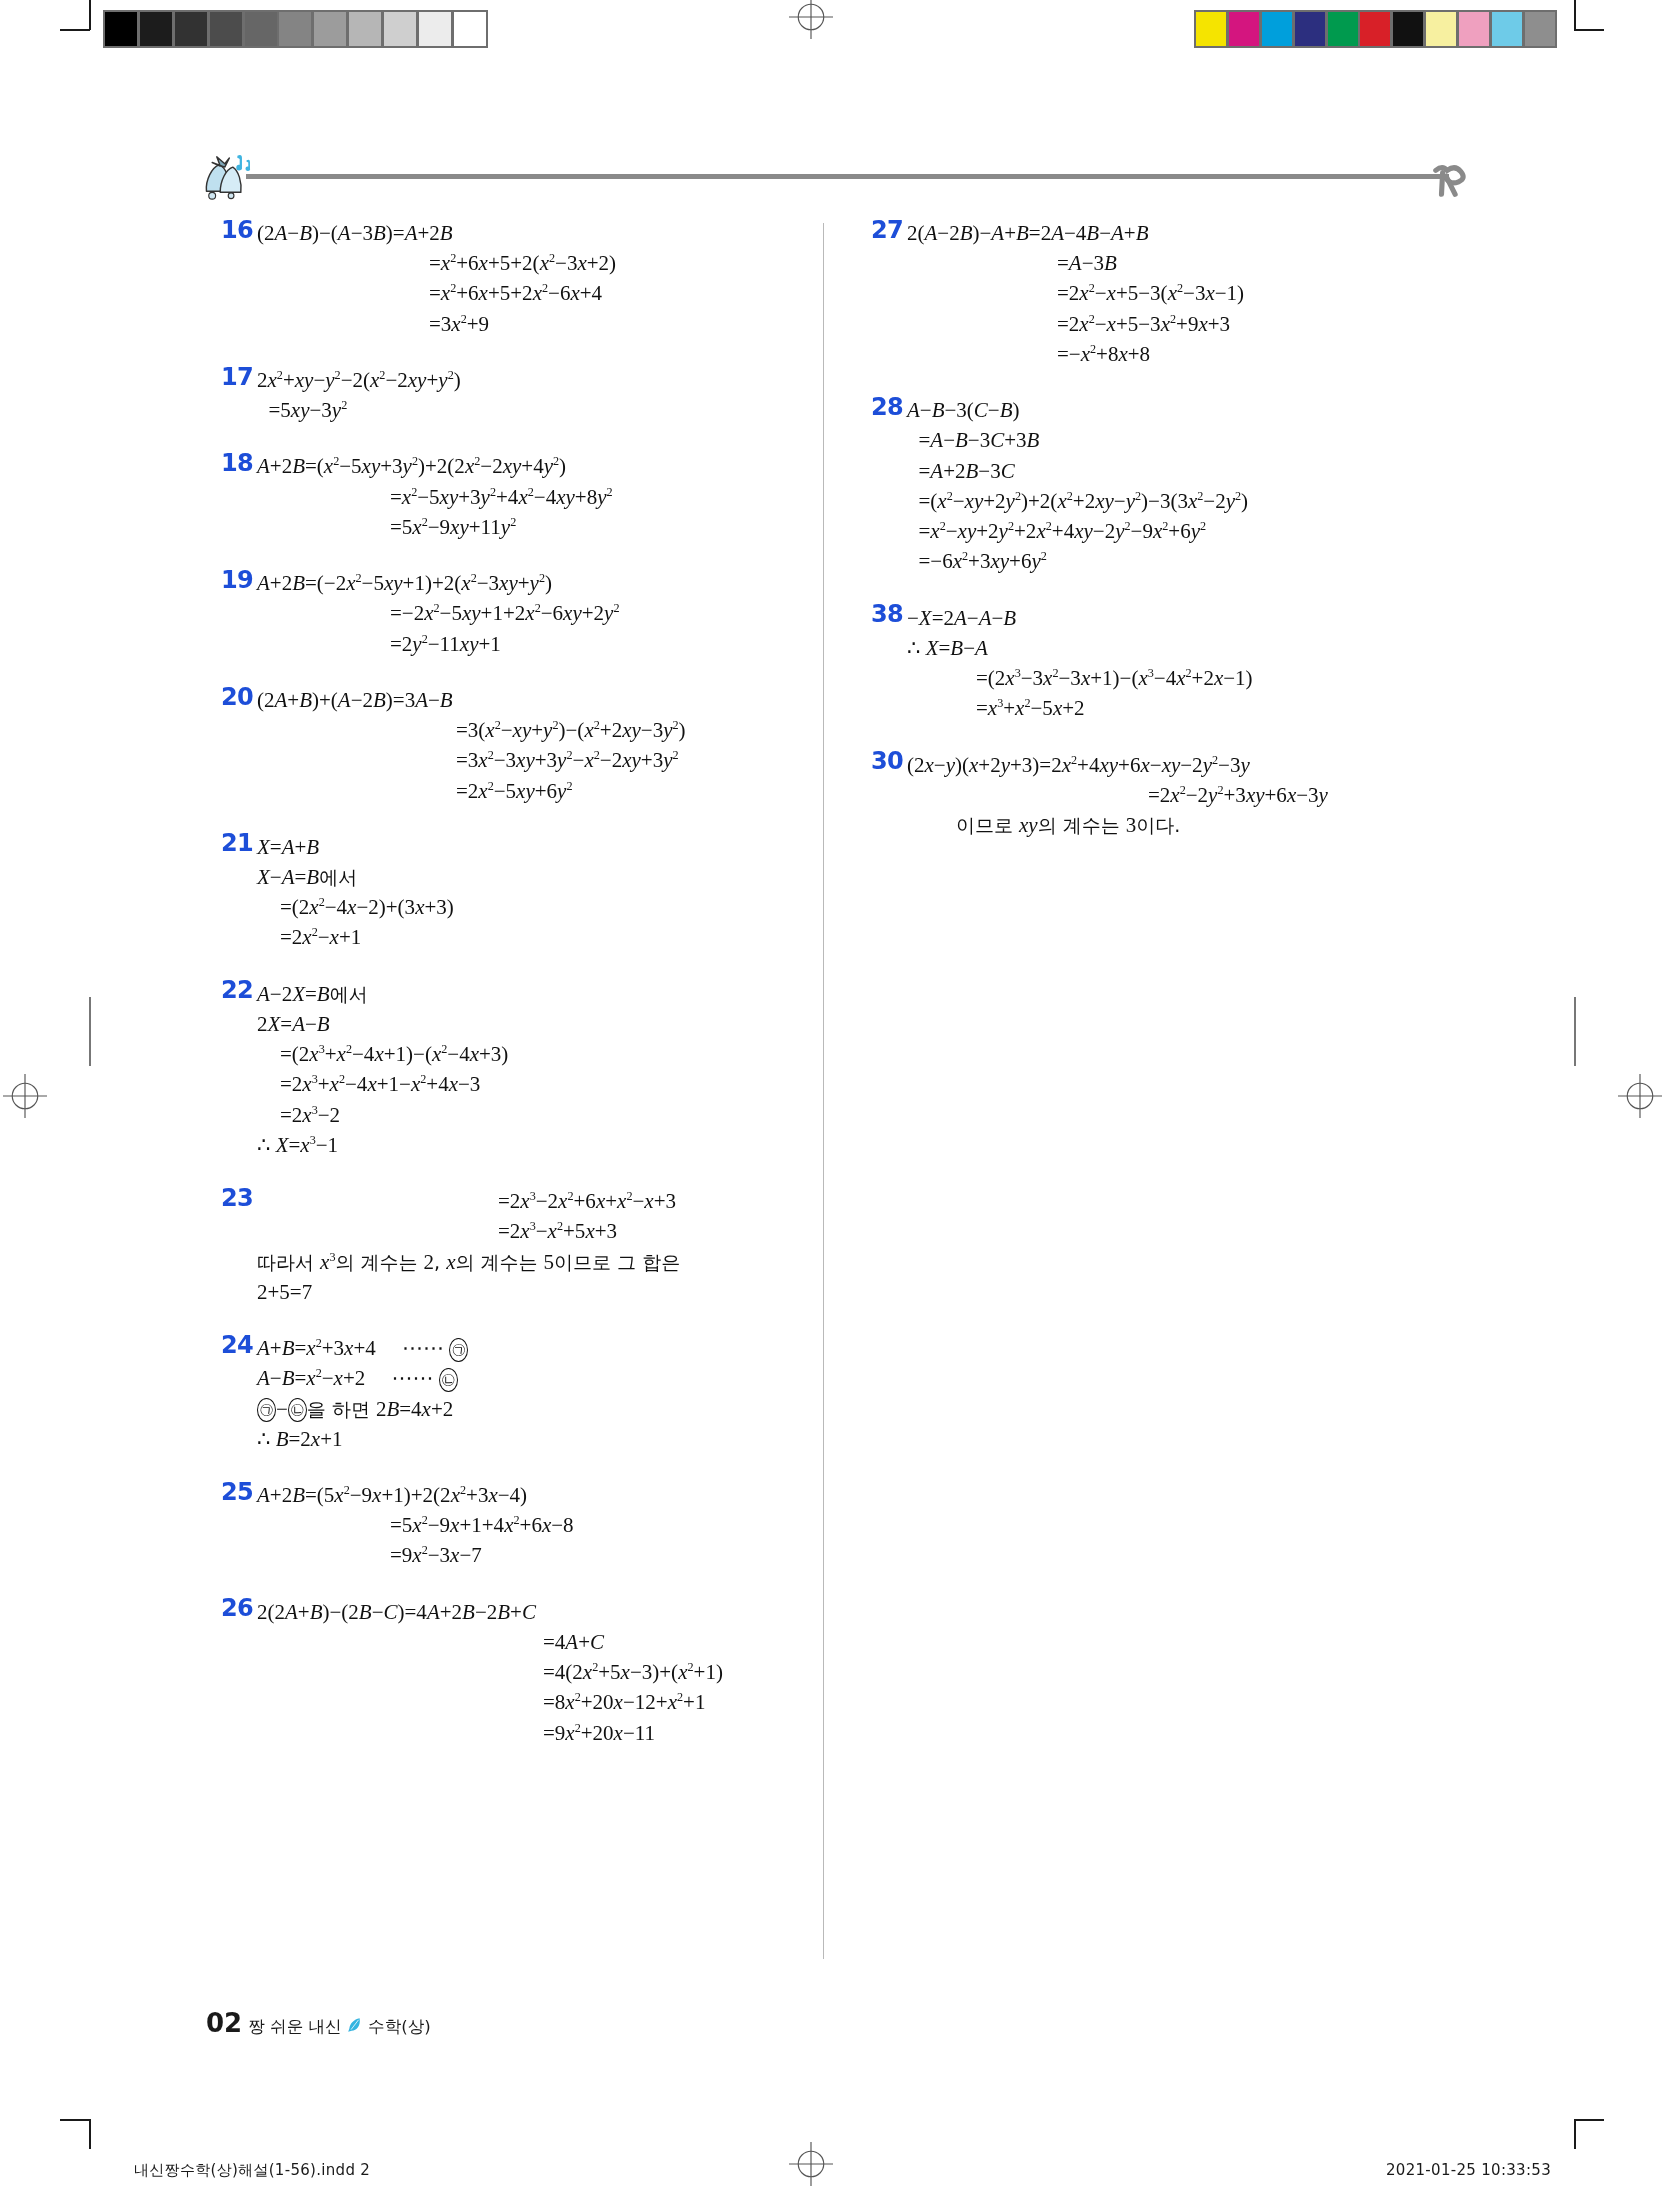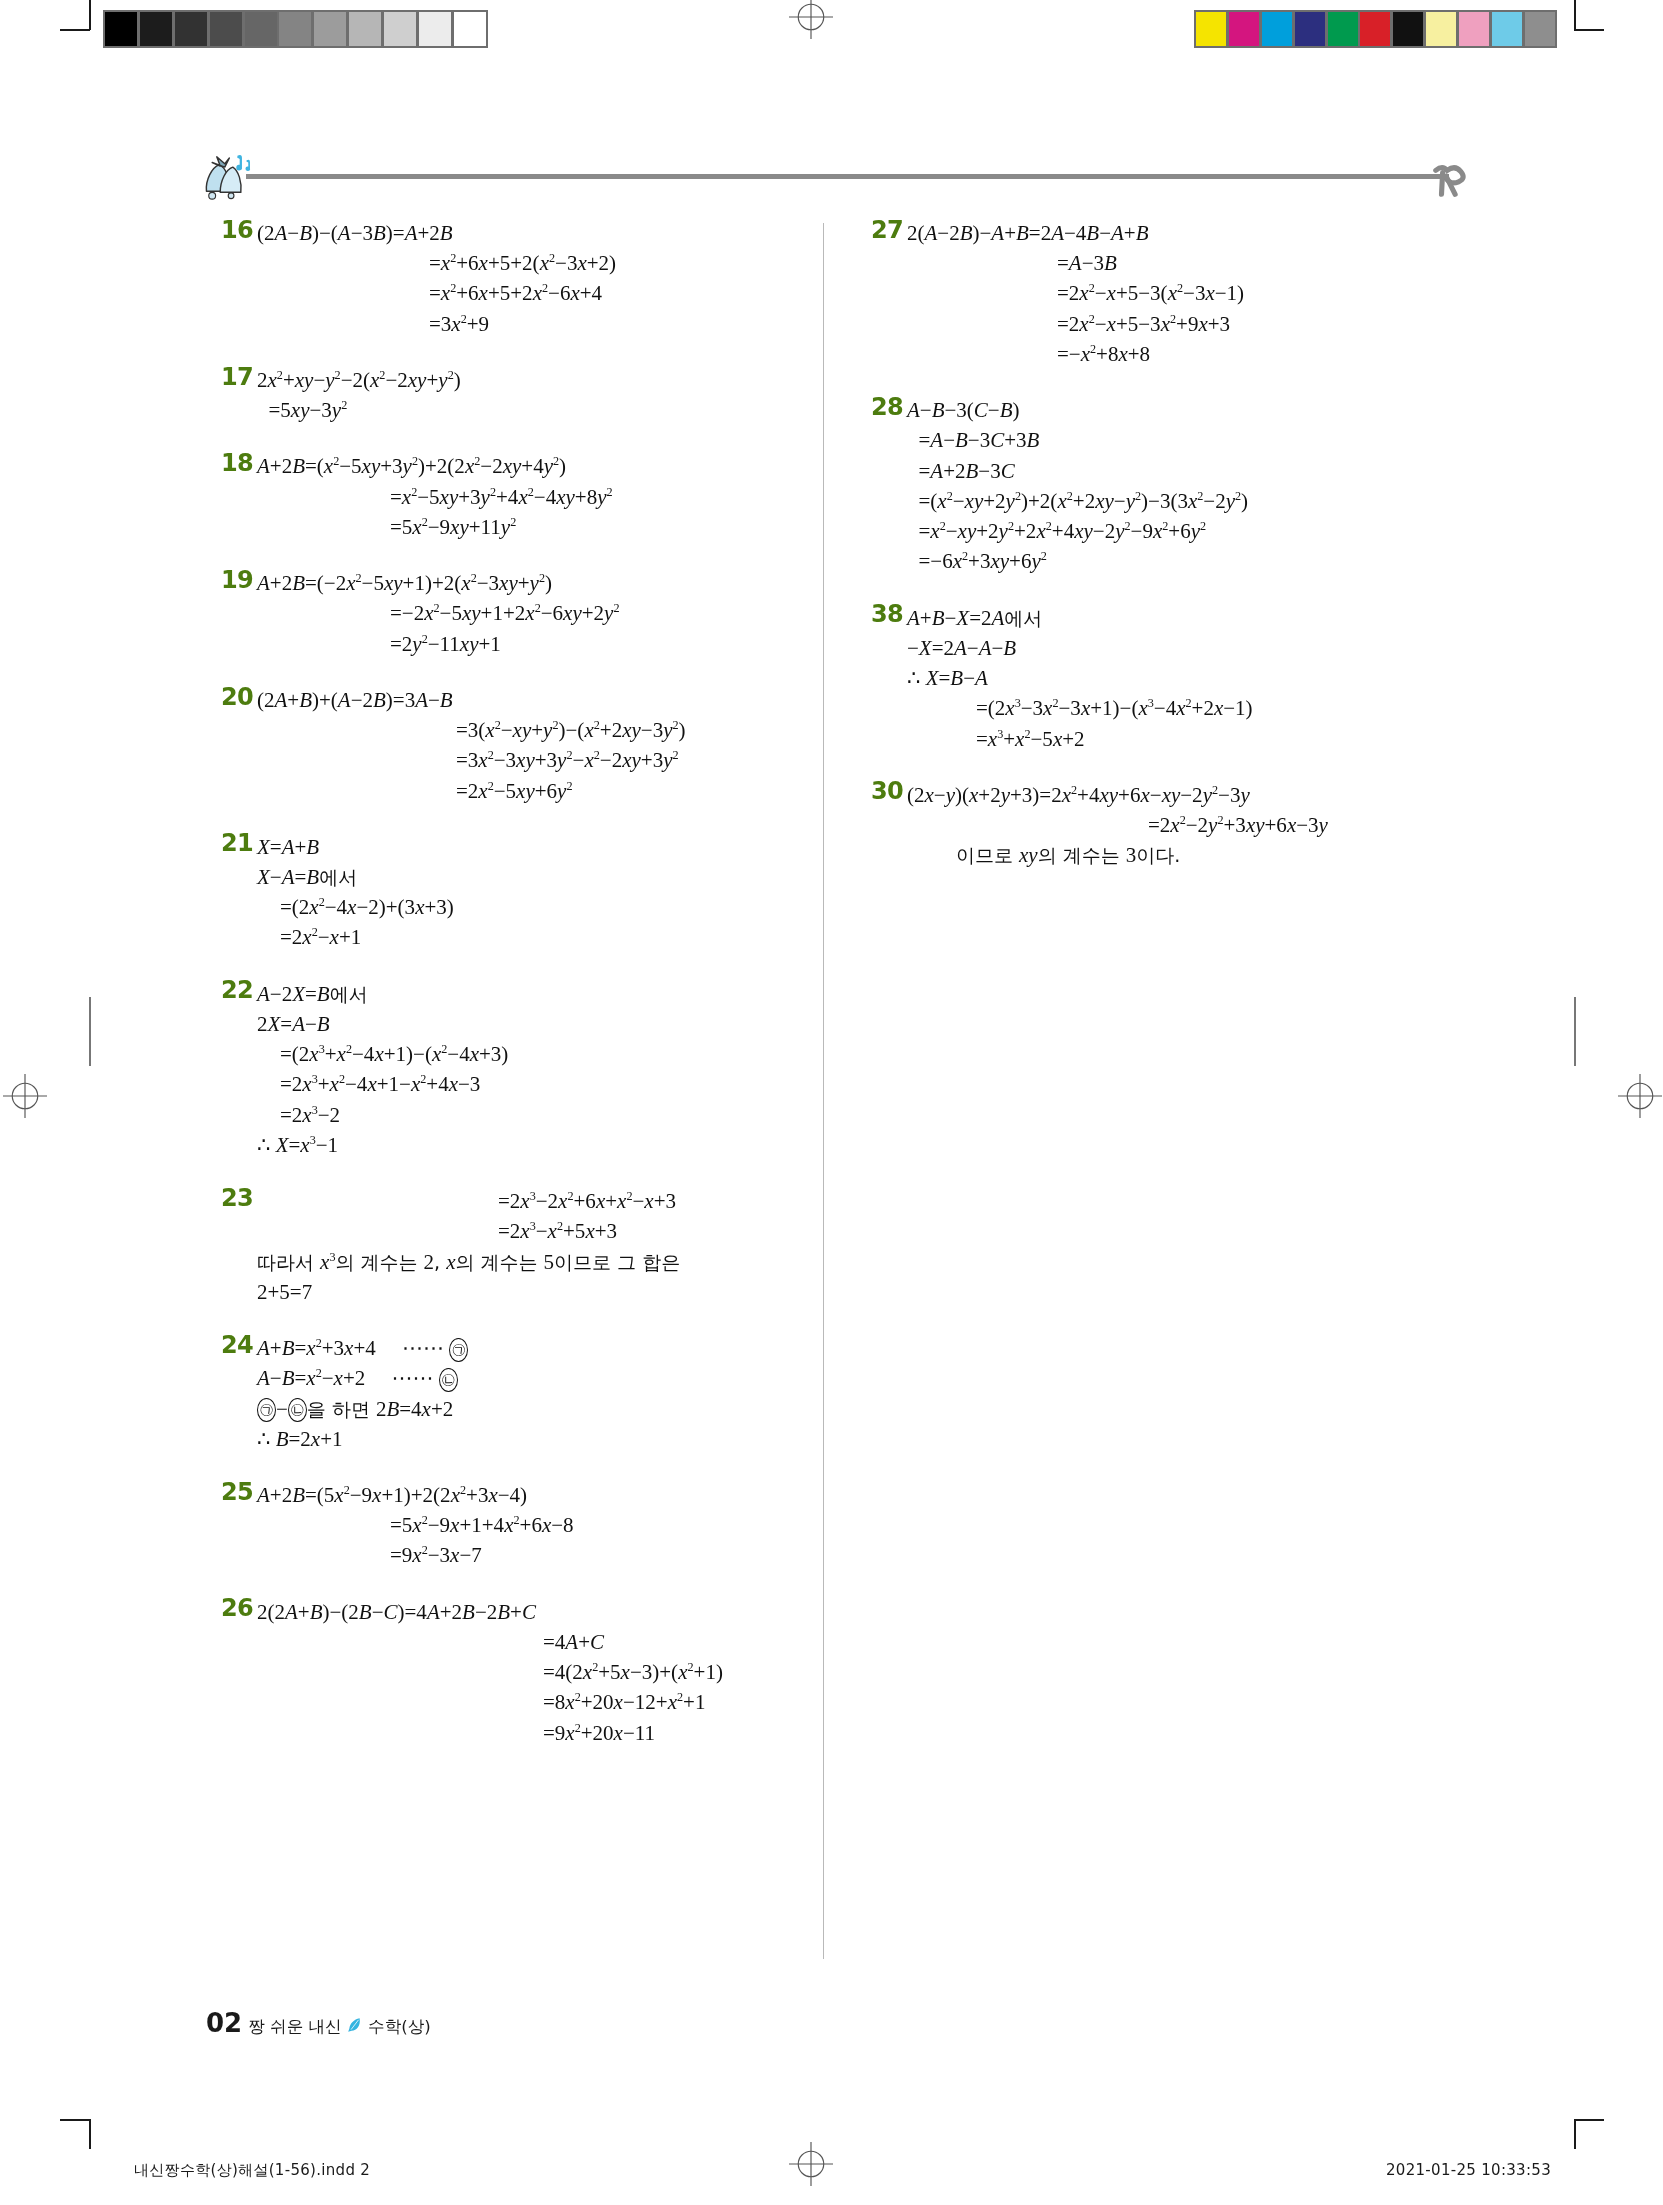--- a/index.html
+++ b/index.html
@@ -29,21 +29,21 @@
   #content{position:absolute;left:0;top:218px;width:1664px;height:1747px;}
   .column{position:absolute;top:0;}
   #col-left{left:221px;width:607px;}
   #col-right{left:871px;width:705px;}
   #col-divider{position:absolute;left:823px;top:223px;width:1.1px;height:1736px;background:#b9b9b9;}
 
   
   .solution{position:relative;margin-bottom:26px;}
   .sol-num{
     position:absolute;left:0;top:-2.3px;
-    color:#4d7c0f;font-family:"DejaVu Sans",sans-serif;
+    color:#1d4ed8;font-family:"DejaVu Sans",sans-serif;
     font-weight:bold;font-size:24px;letter-spacing:-0.6px;
   }
   .sol-body{padding-left:36px;}
   .line{
     font-family:"Liberation Serif",serif;
     font-size:21px;line-height:1.44;color:#111;
     white-space:nowrap;
   }
   .line.ind0{padding-left:0;}
   .line.ind1{padding-left:11.5px;}
@@ -289,21 +289,20 @@
           <div class="line ind1">=<i class="v">A</i>−<i class="v">B</i>−3<i class="v">C</i>+3<i class="v">B</i></div>
           <div class="line ind1">=<i class="v">A</i>+2<i class="v">B</i>−3<i class="v">C</i></div>
           <div class="line ind1">=(<i class="v">x</i><sup>2</sup>−<i class="v">xy</i>+2<i class="v">y</i><sup>2</sup>)+2(<i class="v">x</i><sup>2</sup>+2<i class="v">xy</i>−<i class="v">y</i><sup>2</sup>)−3(3<i class="v">x</i><sup>2</sup>−2<i class="v">y</i><sup>2</sup>)</div>
           <div class="line ind1">=<i class="v">x</i><sup>2</sup>−<i class="v">xy</i>+2<i class="v">y</i><sup>2</sup>+2<i class="v">x</i><sup>2</sup>+4<i class="v">xy</i>−2<i class="v">y</i><sup>2</sup>−9<i class="v">x</i><sup>2</sup>+6<i class="v">y</i><sup>2</sup></div>
           <div class="line ind1">=−6<i class="v">x</i><sup>2</sup>+3<i class="v">xy</i>+6<i class="v">y</i><sup>2</sup></div>
         </div>
       </div>
       <div class="solution">
         <div class="sol-num">38</div>
         <div class="sol-body">
-          <div class="line ind0"><i class="v">A</i>+<i class="v">B</i>−<i class="v">X</i>=2<i class="v">A</i><span class="kr">에서</span></div>
           <div class="line ind0">−<i class="v">X</i>=2<i class="v">A</i>−<i class="v">A</i>−<i class="v">B</i></div>
           <div class="line ind0">∴ <i class="v">X</i>=<i class="v">B</i>−<i class="v">A</i></div>
           <div class="line ind6">=(2<i class="v">x</i><sup>3</sup>−3<i class="v">x</i><sup>2</sup>−3<i class="v">x</i>+1)−(<i class="v">x</i><sup>3</sup>−4<i class="v">x</i><sup>2</sup>+2<i class="v">x</i>−1)</div>
           <div class="line ind6">=<i class="v">x</i><sup>3</sup>+<i class="v">x</i><sup>2</sup>−5<i class="v">x</i>+2</div>
         </div>
       </div>
       <div class="solution">
         <div class="sol-num">30</div>
         <div class="sol-body">
           <div class="line ind0">(2<i class="v">x</i>−<i class="v">y</i>)(<i class="v">x</i>+2<i class="v">y</i>+3)=2<i class="v">x</i><sup>2</sup>+4<i class="v">xy</i>+6<i class="v">x</i>−<i class="v">xy</i>−2<i class="v">y</i><sup>2</sup>−3<i class="v">y</i></div>

